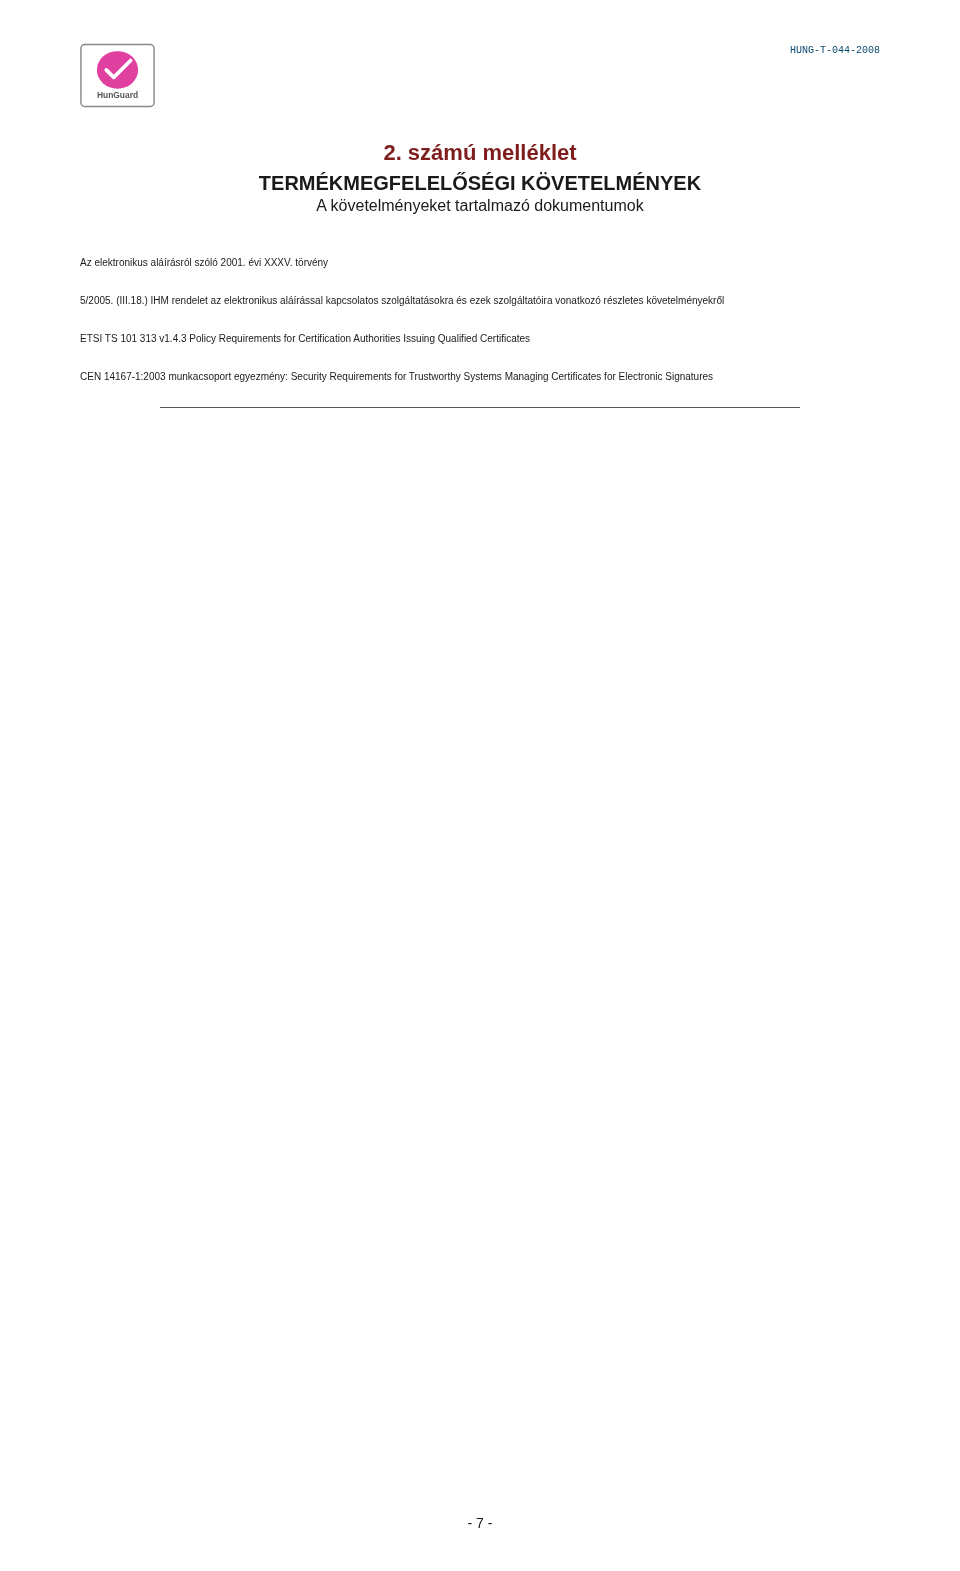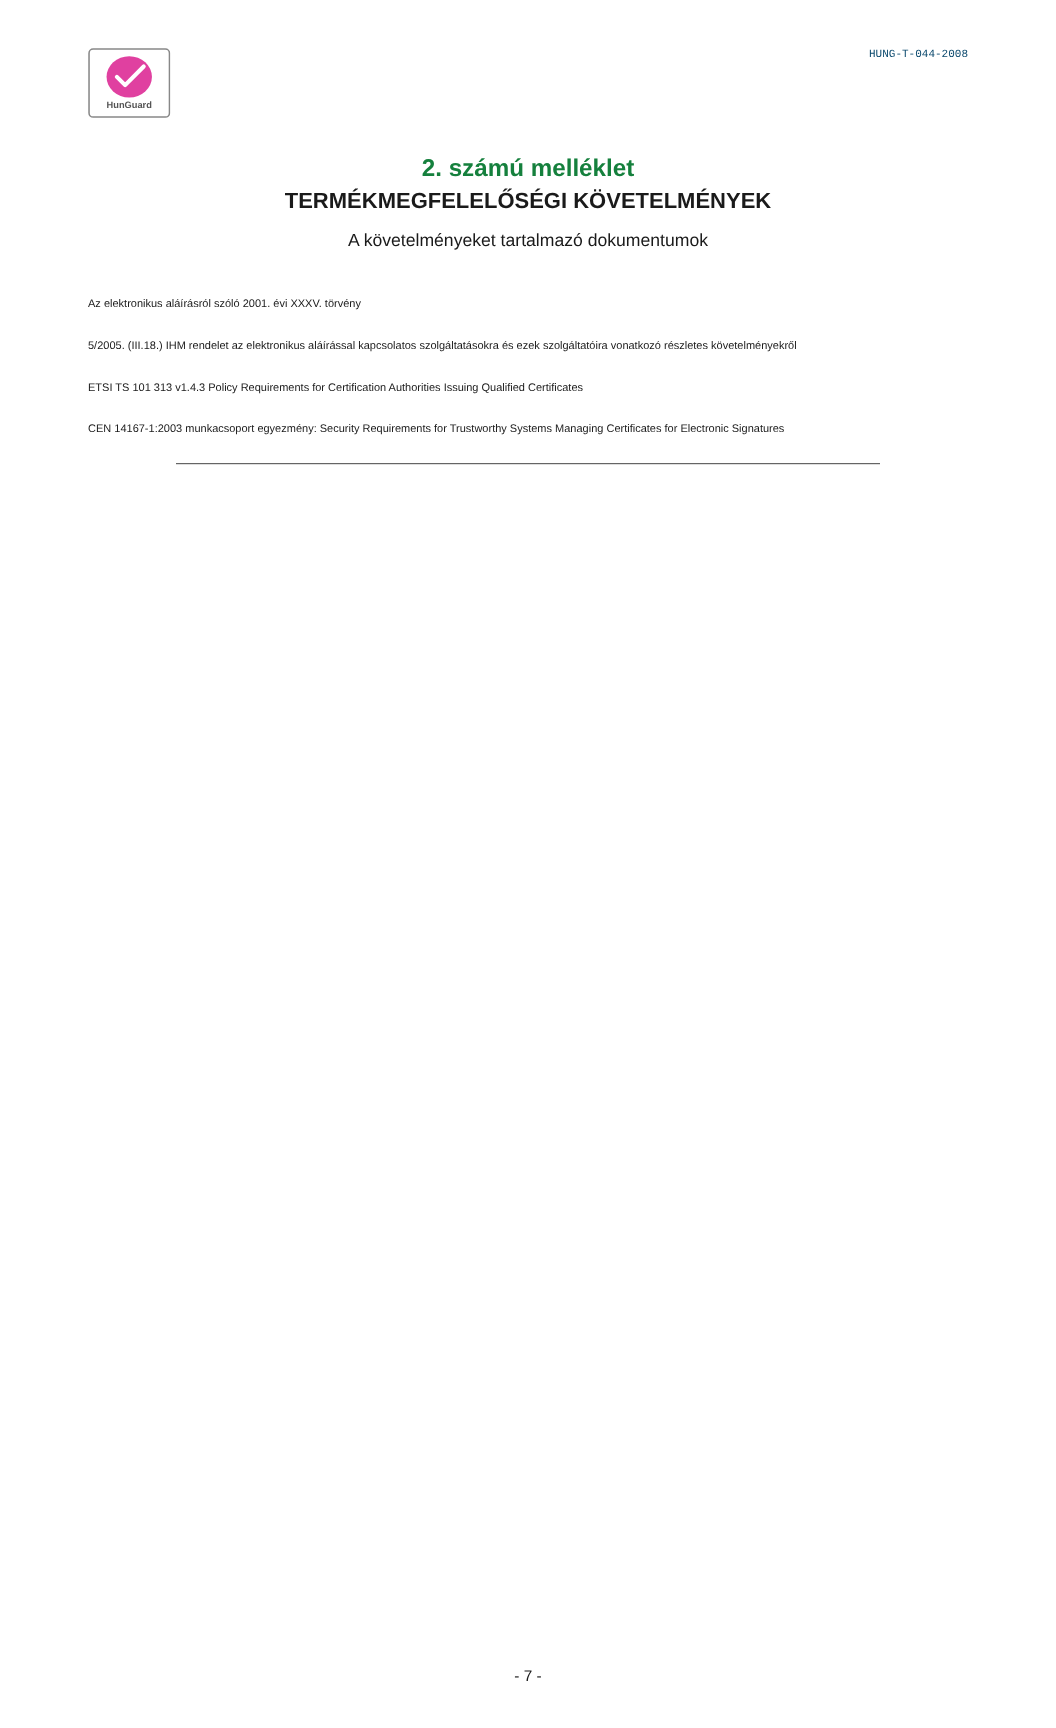--- a/index.html
+++ b/index.html
@@ -53,29 +53,29 @@
 
     .title-section {
       text-align: center;
       margin-top: 10px;
       margin-bottom: 40px;
     }
 
     .title-main {
       font-size: 22px;
       font-weight: bold;
-      color: #15803d;
+      color: #7f1d1d;
       margin-bottom: 6px;
     }
 
     .title-sub {
       font-size: 20px;
       font-weight: bold;
       color: #1a1a1a;
-      margin-bottom: 16px;
+      margin-bottom: 2px;
     }
 
     .title-desc {
       font-size: 16px;
       color: #1a1a1a;
     }
 
     .content {
       margin-top: 30px;
     }

